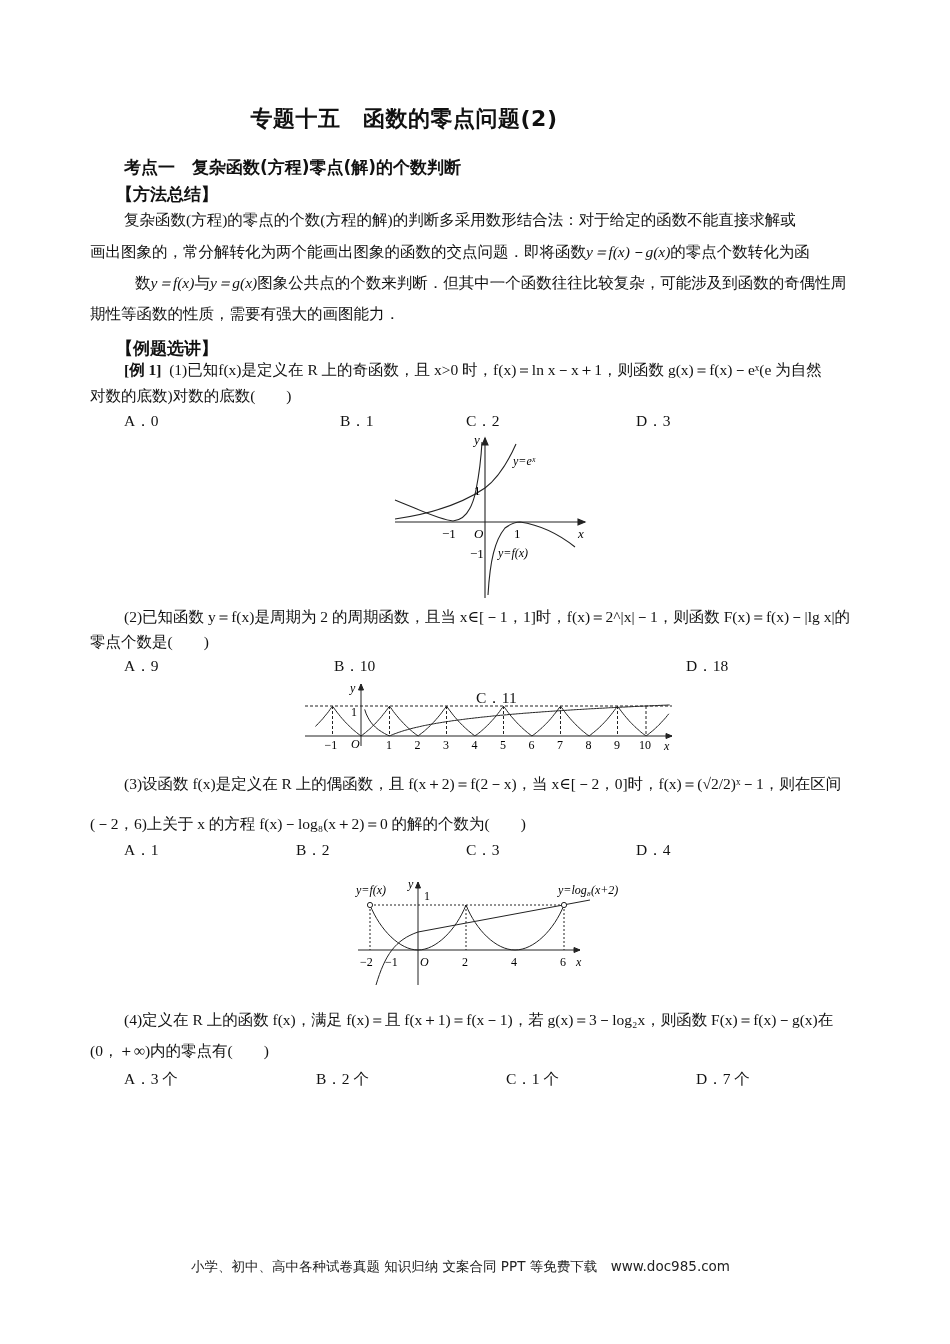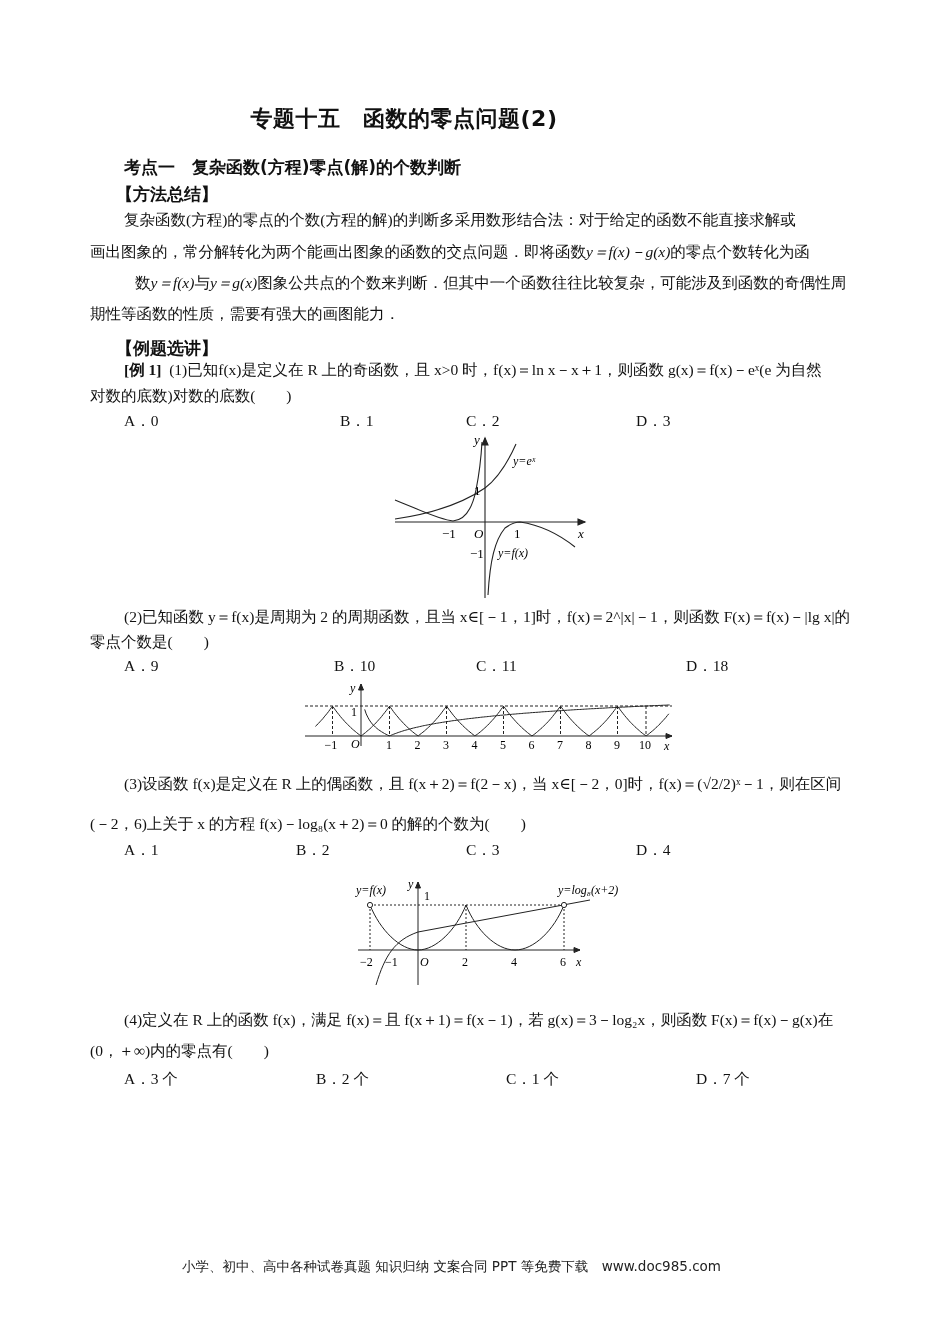--- a/index.html
+++ b/index.html
@@ -5,21 +5,21 @@
   html, body { margin: 0; padding: 0; background: #ffffff; }
   body { width: 950px; height: 1344px; position: relative; overflow: hidden;
          font-family: "Liberation Serif", "DejaVu Serif", serif; color: #111; }
   .abs { position: absolute; }
   .title { left: 0; width: 808px; top: 104px; text-align: center; font-size: 22px; font-weight: bold;
            font-family: "DejaVu Sans", "Liberation Sans", sans-serif; letter-spacing: 0.5px; }
   .h2 { font-family: "DejaVu Sans", "Liberation Sans", sans-serif; font-weight: bold; font-size: 17px; }
   .p { font-size: 15.5px; line-height: 28px; }
   .opt { font-size: 15.5px; }
   i.v { font-style: italic; }
-  .footer { font-family: "DejaVu Sans", "Liberation Sans", sans-serif; font-size: 13.5px; color: #222; }
+  .footer { font-family: "DejaVu Sans", "Liberation Sans", sans-serif; font-size: 13.5px; color: #222; margin-left: 9px; }
   svg text { font-family: "Liberation Serif", serif; }
 </style>
 </head>
 <body>
 
 <div class="abs title">专题十五　函数的零点问题(2)</div>
 
 <div class="abs h2" style="left:124px; top:156px;">考点一　复杂函数(方程)零点(解)的个数判断</div>
 <div class="abs h2" style="left:116px; top:183px;">【方法总结】</div>
 
@@ -64,21 +64,21 @@
   <text x="80" y="128" font-size="13">−1</text>
   <text x="124" y="108" font-size="13">1</text>
   <text x="123" y="35" font-size="12" font-style="italic">y=eˣ</text>
   <text x="108" y="127" font-size="12" font-style="italic">y=f(x)</text>
 </svg>
 
 <div class="abs p" style="left:124px; top:603px; width:750px; white-space:nowrap;">(2)已知函数 y＝f(x)是周期为 2 的周期函数，且当 x∈[－1，1]时，f(x)＝2^|x|－1，则函数 F(x)＝f(x)－|lg x|的</div>
 <div class="abs p" style="left:90px; top:628px;">零点个数是(　　)</div>
 <div class="abs opt" style="left:124px; top:656px;">A．9</div>
 <div class="abs opt" style="left:296px; top:656px;margin-left:38px;">B．10</div>
-<div class="abs opt" style="left:476px; top:656px;">C．11</div>
+<div class="abs opt" style="left:476px; top:688px;">C．11</div>
 <div class="abs opt" style="left:686px; top:656px;">D．18</div>
 
 <svg class="abs" style="left:300px; top:678px;" width="380" height="75" id="fig2">
   <g stroke="#222" fill="none" stroke-width="1">
     <line x1="5" y1="58" x2="372" y2="58"></line>
     <polygon points="372,58 366,55.5 366,60.5" fill="#222"></polygon>
     <line x1="61" y1="68" x2="61" y2="6"></line>
     <polygon points="61,6 58.5,12 63.5,12" fill="#222"></polygon>
     <line x1="5" y1="28" x2="372" y2="28" stroke-dasharray="3,2"></line>
     <g id="fig2-marks">

